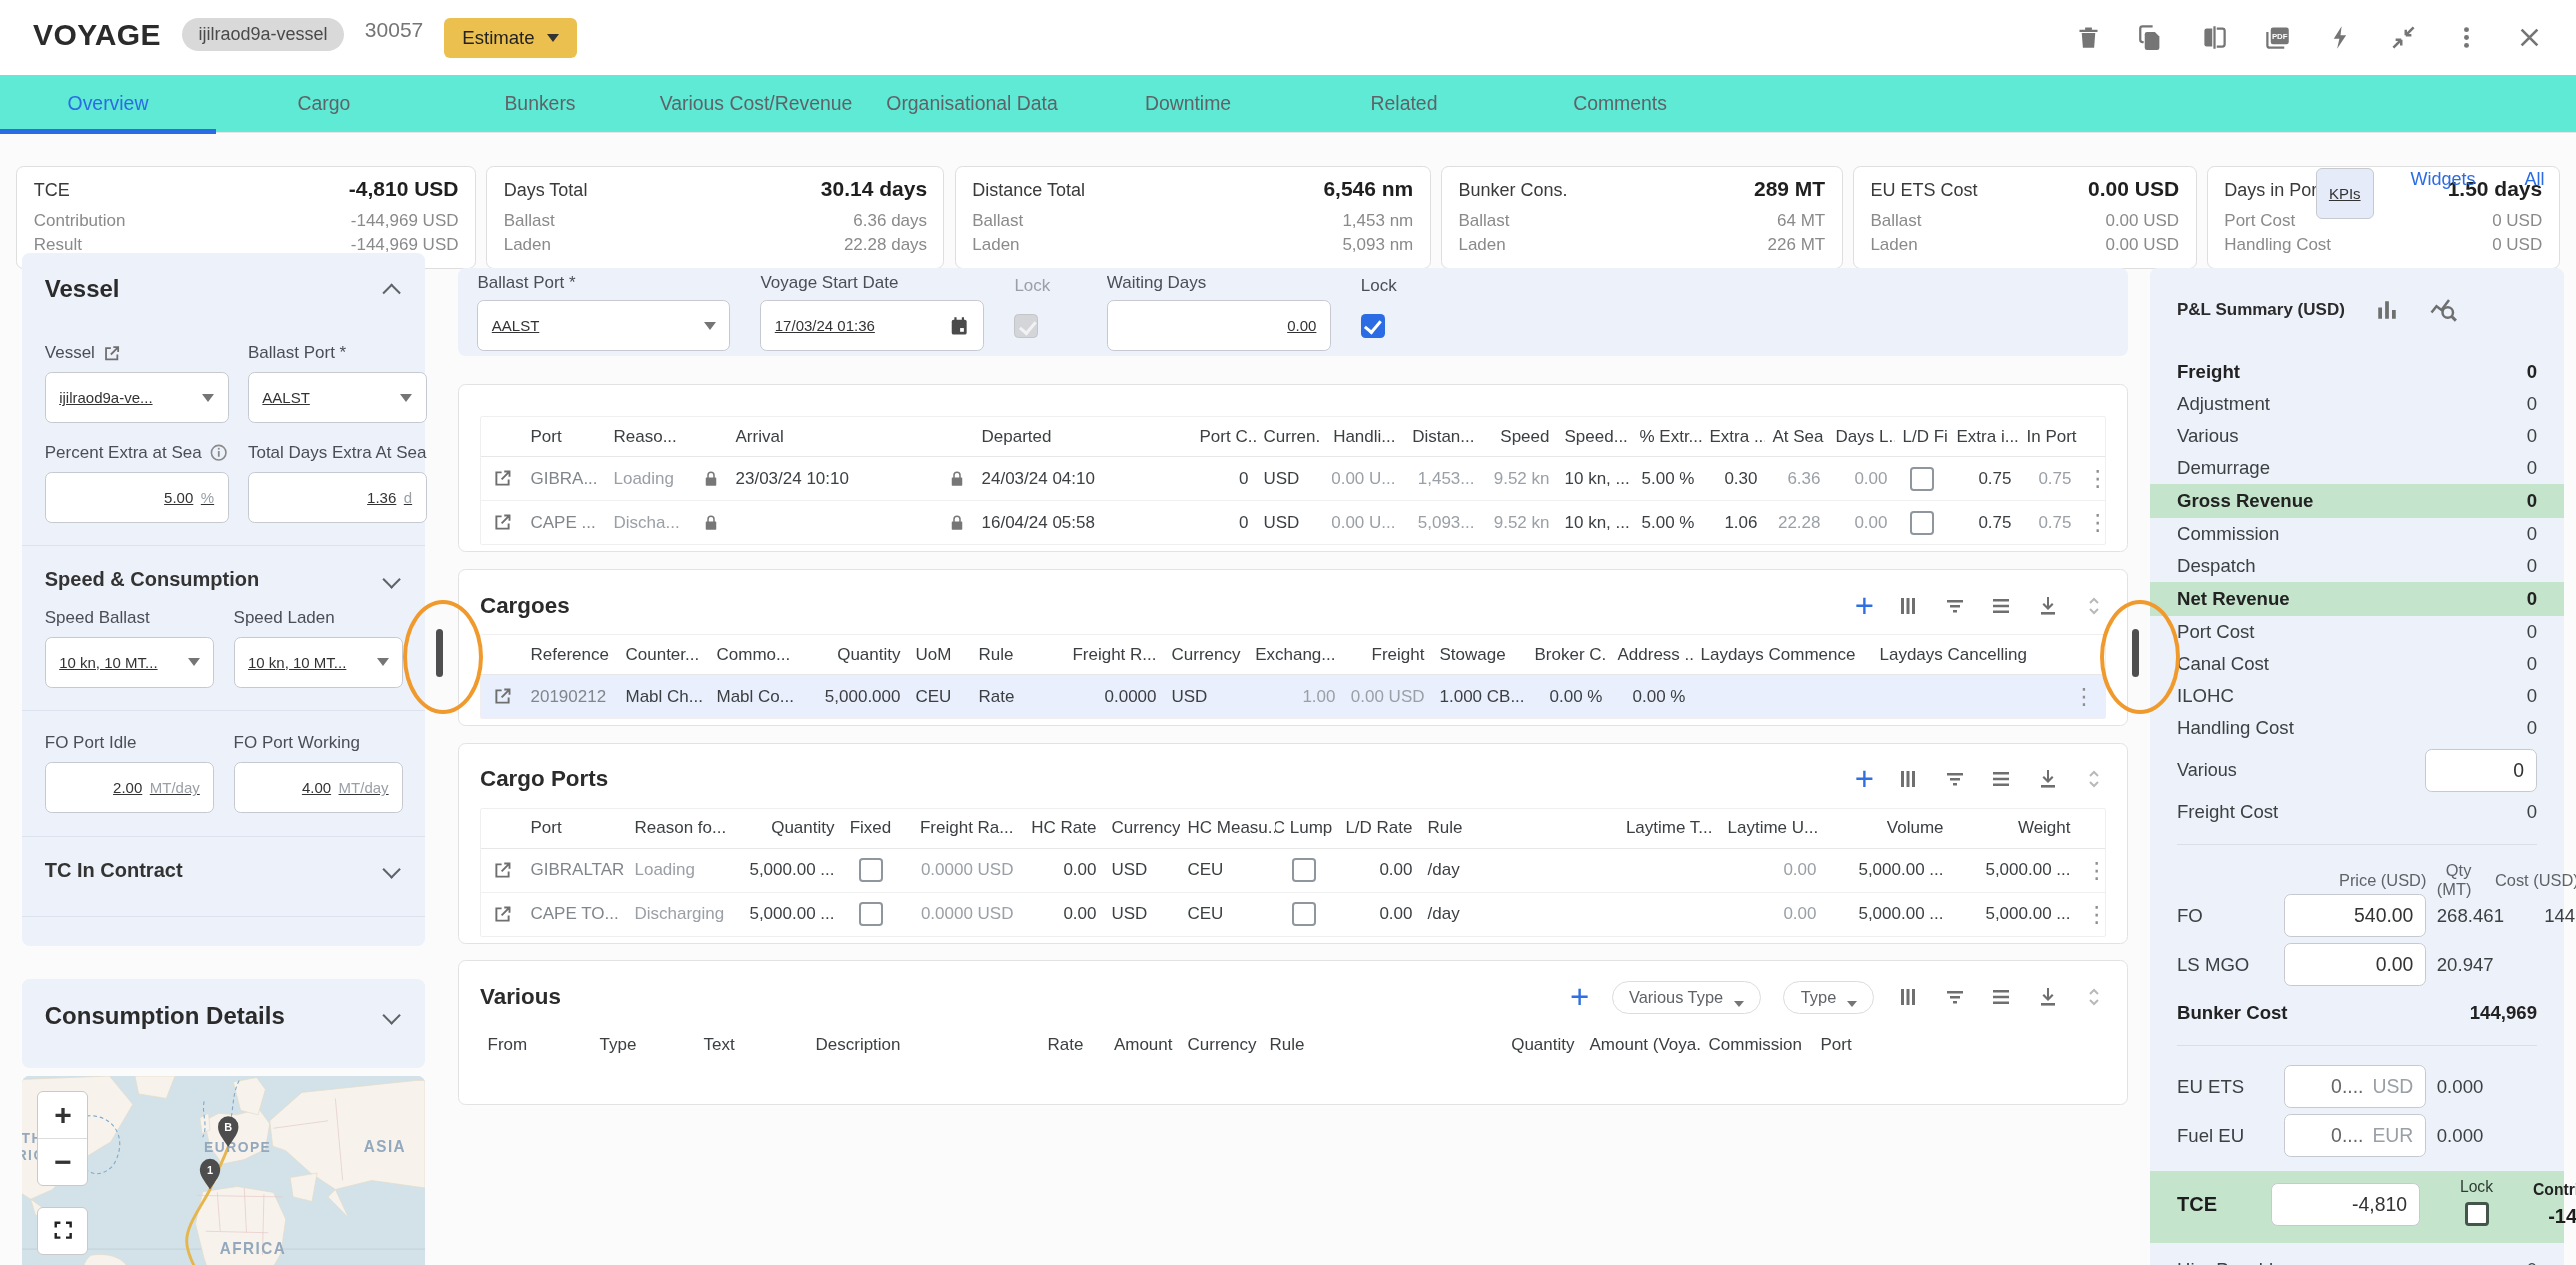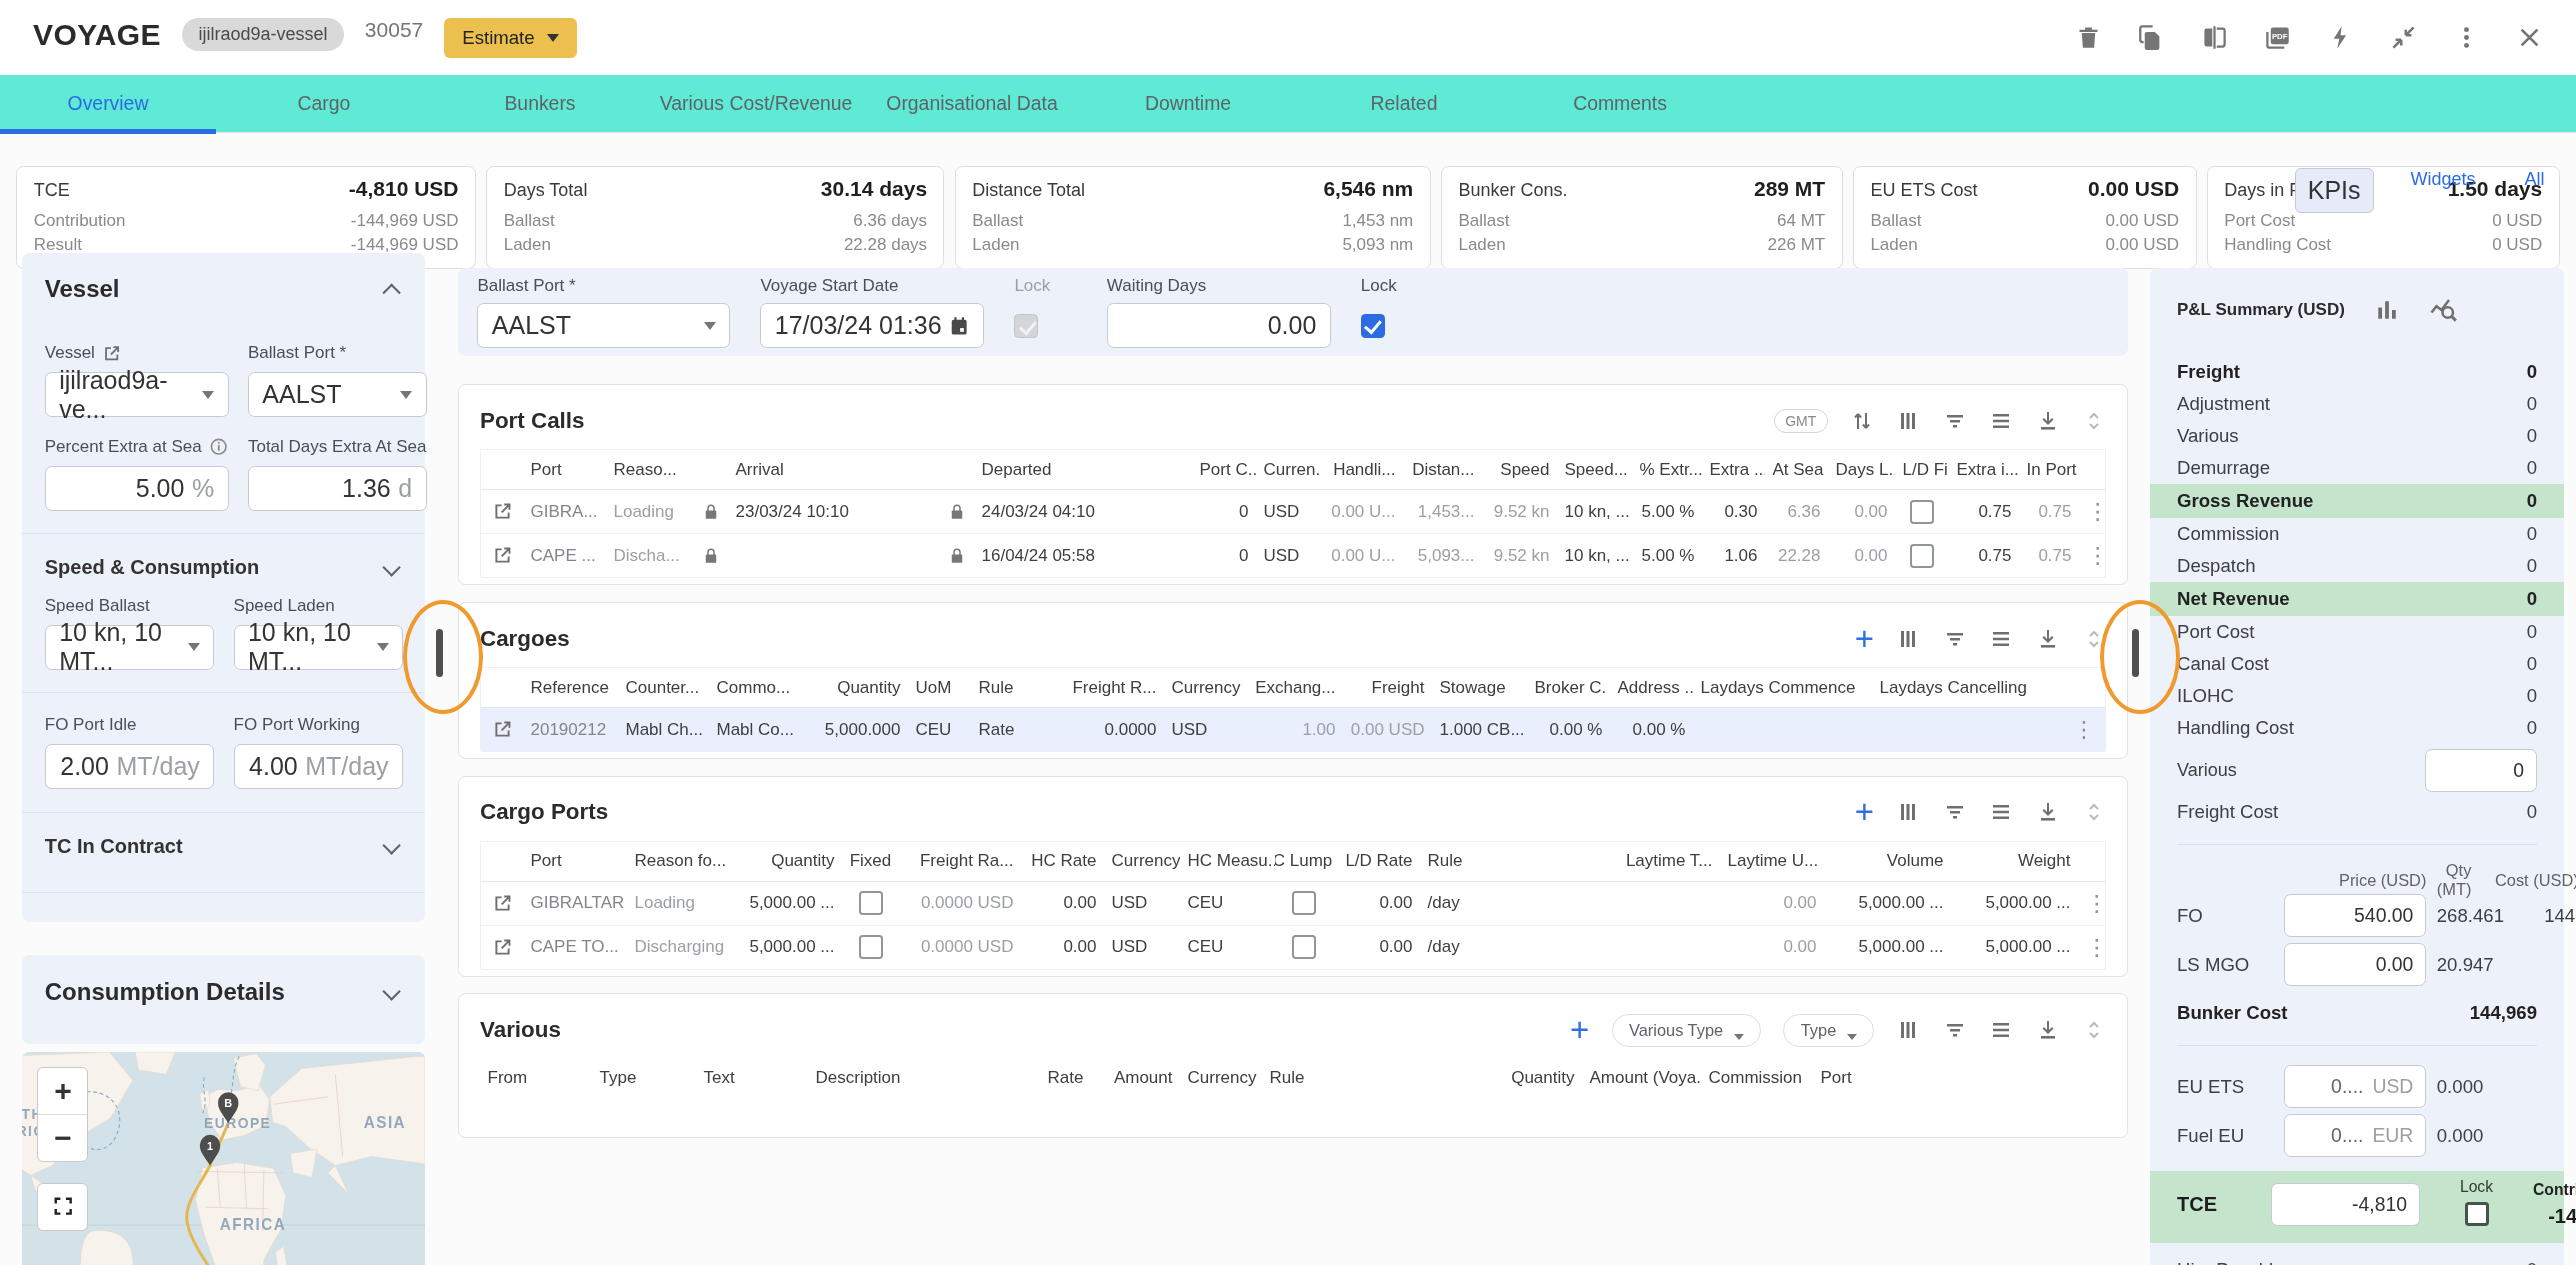--- a/index.html
+++ b/index.html
@@ -41,22 +41,22 @@
   .panel-blue{background:#edf1fa;border-radius:7.5px;}
   
   .vessel{padding:22.4px;box-sizing:border-box;}
   .sec-head{display:flex;justify-content:space-between;align-items:center;}
   .sec-title{font-size:24px;font-weight:bold;color:#2b2b2b;}
   .sub-head{display:flex;justify-content:space-between;align-items:center;font-size:20px;font-weight:bold;color:#333;gap:13px;}
   .chev{width:11.2px;height:11.2px;border-right:2.2px solid #5f6368;border-bottom:2.2px solid #5f6368;transform:rotate(45deg);margin-right:4.5px;}
   .chev.up{transform:rotate(-135deg);margin-top:6px;}
   .fgrid{display:grid;grid-template-columns:1fr 1fr;column-gap:19.4px;row-gap:19.4px;}
   .flabel{font-size:17px;color:#4a4f57;margin-bottom:9px;display:flex;align-items:center;gap:7.5px;white-space:nowrap;overflow:hidden;}
-  .sel,.inp{height:45px;background:#fff;border:0.7px solid #c6c9d0;border-radius:6.7px;display:flex;align-items:center;
-            padding:0 13.4px;box-sizing:border-box;font-size:25px;color:#333;}
+  .sel,.inp{height:51px;background:#fff;border:0.7px solid #c6c9d0;border-radius:6.7px;display:flex;align-items:center;
+            padding:0 13.4px;box-sizing:border-box;font-size:15px;color:#333;text-decoration:underline;}
   .sel{justify-content:space-between;cursor:pointer;}
   .inp{justify-content:flex-end;}
   .unit{color:#9aa0a6;margin-left:7.5px;}
   .caret{width:0;height:0;border-left:6.7px solid transparent;border-right:6.7px solid transparent;border-top:8.2px solid #757575;}
   .caret.dark{border-top-color:#333;}
   .divider{height:0.7px;background:#dde2ef;margin:22.4px -22.4px;}
   .consum{margin-top:33px;padding:22.4px;box-sizing:border-box;height:89px;}
   
   .map{position:relative;height:309px;border-radius:7.5px;overflow:hidden;margin-top:7.5px;background:#d2e2e8;}
   .map-ctrl{position:absolute;left:15px;top:15px;z-index:3;}
@@ -578,44 +578,20 @@
         </div>
         <div class="ffield" style="width:52px">
           <div class="flabel">Lock</div>
           <div style="height:45px;display:flex;align-items:center">
               <span class="cb blue checked"></span>
             </div>
         </div>
       </div>
 
       <div class="card first">
-        <div class="card-head">
-          <span class="card-title">Port Calls</span>
-          <div class="toolbar">
-            <span class="gmtpill">GMT</span>
-            <svg class="ic" viewBox="0 0 32 32" width="24" height="24">
-                <use href="#i-sort"></use>
-              </svg>
-            <svg class="ic" viewBox="0 0 32 32" width="24" height="24">
-                <use href="#i-cols"></use>
-              </svg>
-            <svg class="ic" viewBox="0 0 32 32" width="24" height="24">
-                <use href="#i-filter"></use>
-              </svg>
-            <svg class="ic" viewBox="0 0 32 32" width="24" height="24">
-                <use href="#i-menu"></use>
-              </svg>
-            <svg class="ic" viewBox="0 0 32 32" width="24" height="24">
-                <use href="#i-dl"></use>
-              </svg>
-            <svg class="ic light" viewBox="0 0 32 32" width="24" height="24">
-                <use href="#i-updown"></use>
-              </svg>
-          </div>
-        </div>
         <div class="tbl">
           <div class="trow thead pc-grid">
             <div class="tc"></div>
             <div class="tc">Port</div>
             <div class="tc">Reaso...</div>
             <div class="tc"></div>
             <div class="tc">Arrival</div>
             <div class="tc"></div>
             <div class="tc">Departed</div>
             <div class="tc r">Port C...</div>

